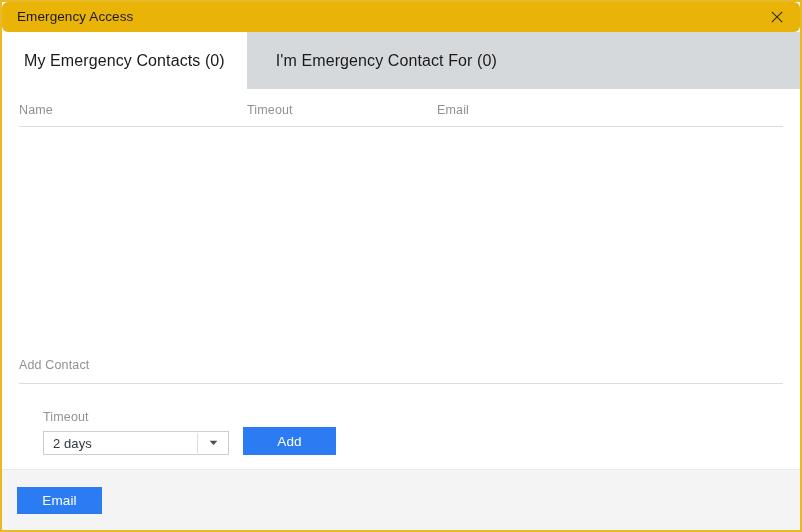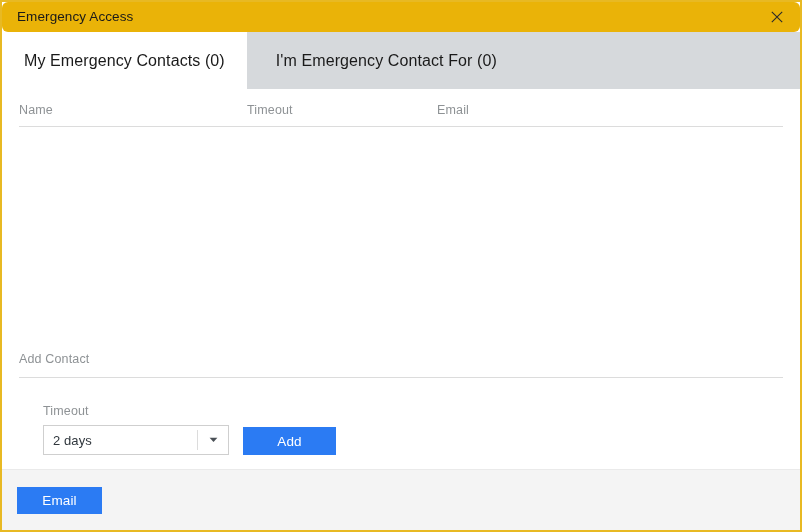--- a/index.html
+++ b/index.html
@@ -193,21 +193,21 @@
     justify-content: center;
     cursor: pointer;
   }
 
   .spacer-a { flex: 0 0 24px; }
   .spacer-b { flex: 0 0 14px; }
 
   .timeout-field { flex: 0 0 186px; }
   .select-wrap {
     position: relative;
-    height: 30px;
+    height: 24px;
     border: 1px solid #cfcfcf;
     background: #ffffff;
     box-sizing: border-box;
     display: flex;
     align-items: center;
     cursor: pointer;
   }
   .select-value {
     font-size: 13px;
     color: #30373d;

